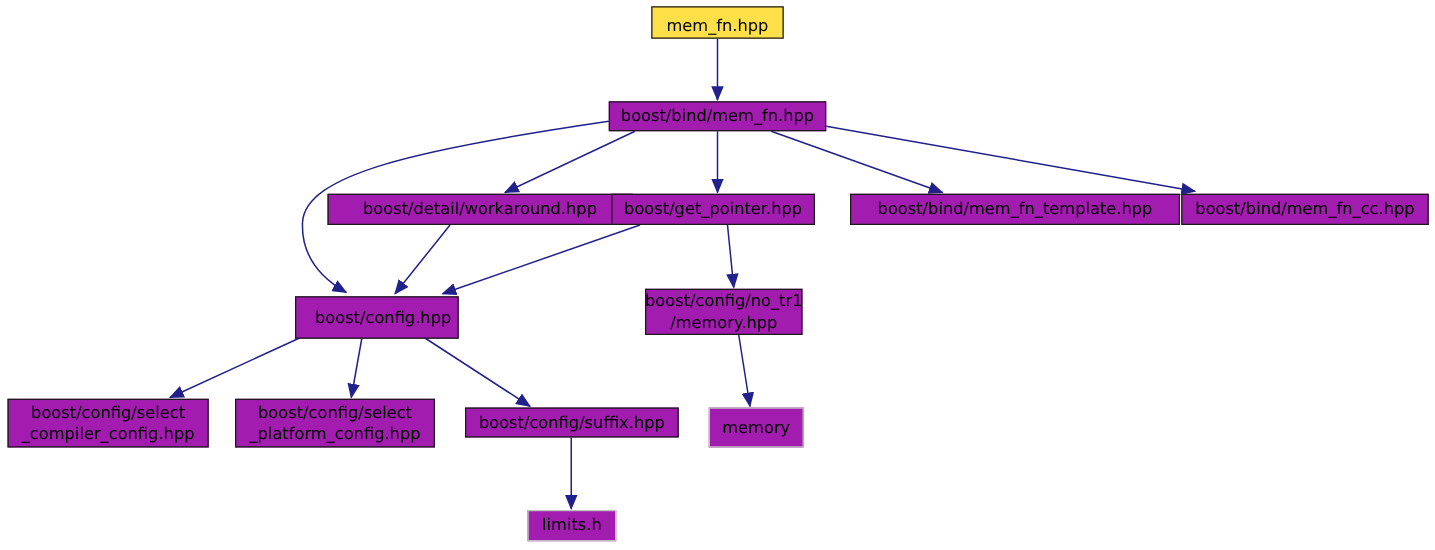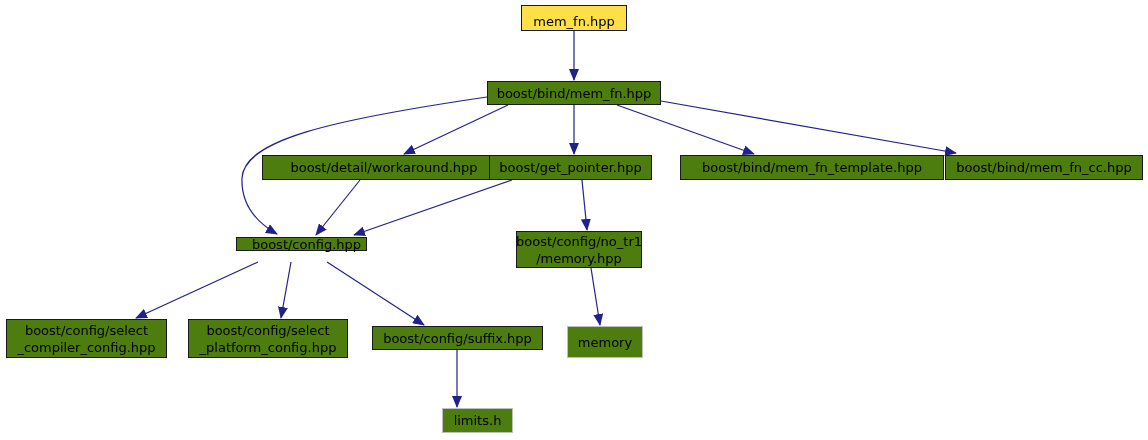--- a/index.html
+++ b/index.html
@@ -26,21 +26,21 @@
     fill: none;
     stroke-width: 1.2px;
   }
   .node {
     position: absolute;
     box-sizing: border-box;
     display: flex;
     flex-direction: column;
     align-items: center;
     justify-content: center;
-    background: #4d7c0f;
+    background: #a21caf;
     border: 1px solid #1a1a1a;
     font-size: 13px;
     line-height: 17px;
     color: #000000;
     white-space: nowrap;
     text-align: center;
   }
   .node.root {
     background: #fde047;
     border: 1.5px solid #1a1a1a;
@@ -91,37 +91,37 @@
     </div>
     <div class="node internal" style="left: 489px; top: 155px; width: 163px; height: 25px;">
       <span>boost/get_pointer.hpp</span>
     </div>
     <div class="node internal" style="left: 680px; top: 155px; width: 264px; height: 25px;">
       <span>boost/bind/mem_fn_template.hpp</span>
     </div>
     <div class="node internal" style="left: 945px; top: 155px; width: 198px; height: 25px;">
       <span>boost/bind/mem_fn_cc.hpp</span>
     </div>
-    <div class="node internal" style="left: 236px; top: 237px; width: 131px; height: 14px; padding-left: 10px;">
+    <div class="node internal" style="left: 236px; top: 237px; width: 131px; height: 34px; padding-left: 10px;">
       <span>boost/config.hpp</span>
     </div>
     <div class="node internal" style="left: 516px; top: 231px; width: 126px; height: 37px;">
       <span>boost/config/no_tr1</span>
       <span>/memory.hpp</span>
     </div>
     <div class="node internal" style="left: 6px; top: 319px; width: 161px; height: 39px;">
       <span>boost/config/select</span>
       <span>_compiler_config.hpp</span>
     </div>
     <div class="node internal" style="left: 188px; top: 319px; width: 160px; height: 39px;">
       <span>boost/config/select</span>
       <span>_platform_config.hpp</span>
     </div>
     <div class="node internal" style="left: 372px; top: 326px; width: 171px; height: 24px;">
       <span>boost/config/suffix.hpp</span>
     </div>
     <div class="node external" style="left: 567px; top: 326px; width: 76px; height: 32px;">
       <span>memory</span>
     </div>
-    <div class="node external" style="left: 422px; top: 408px; width: 71px; height: 25px; margin-left: 20px;">
+    <div class="node external" style="left: 422px; top: 408px; width: 71px; height: 25px;">
       <span>limits.h</span>
     </div>
   </div>
 
 </body></html>

